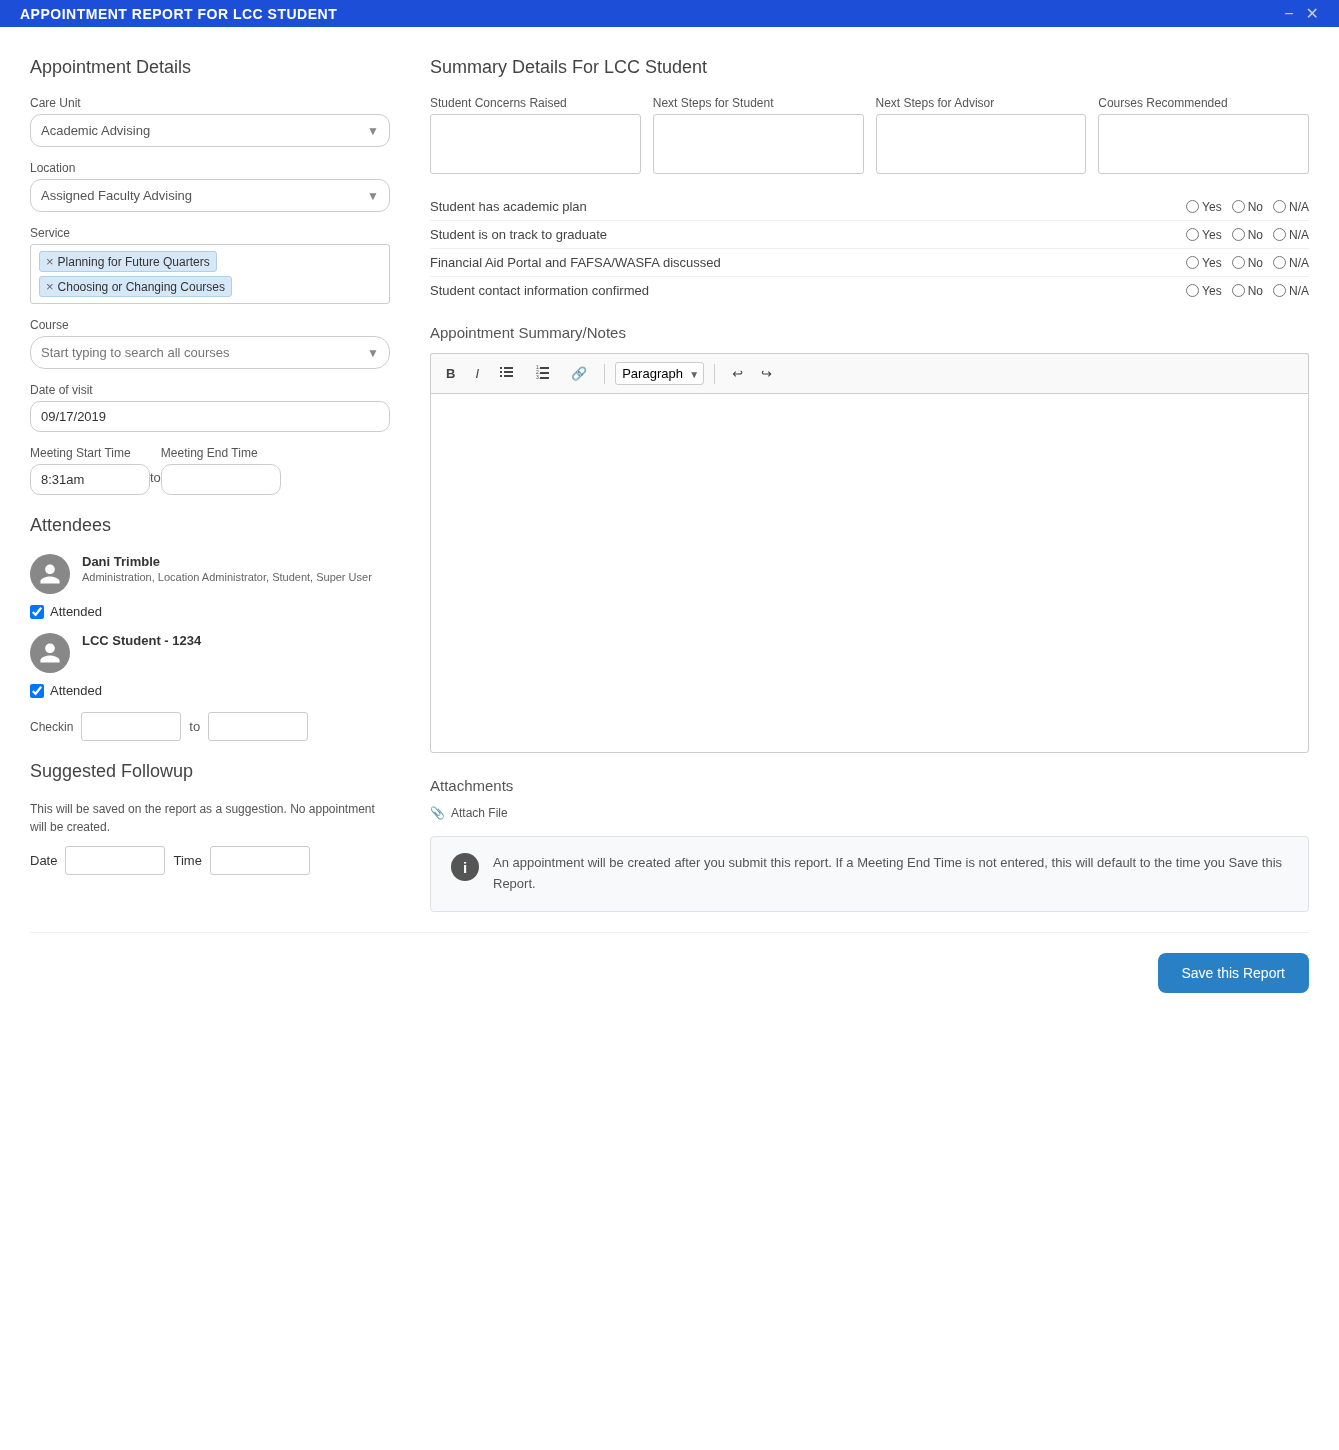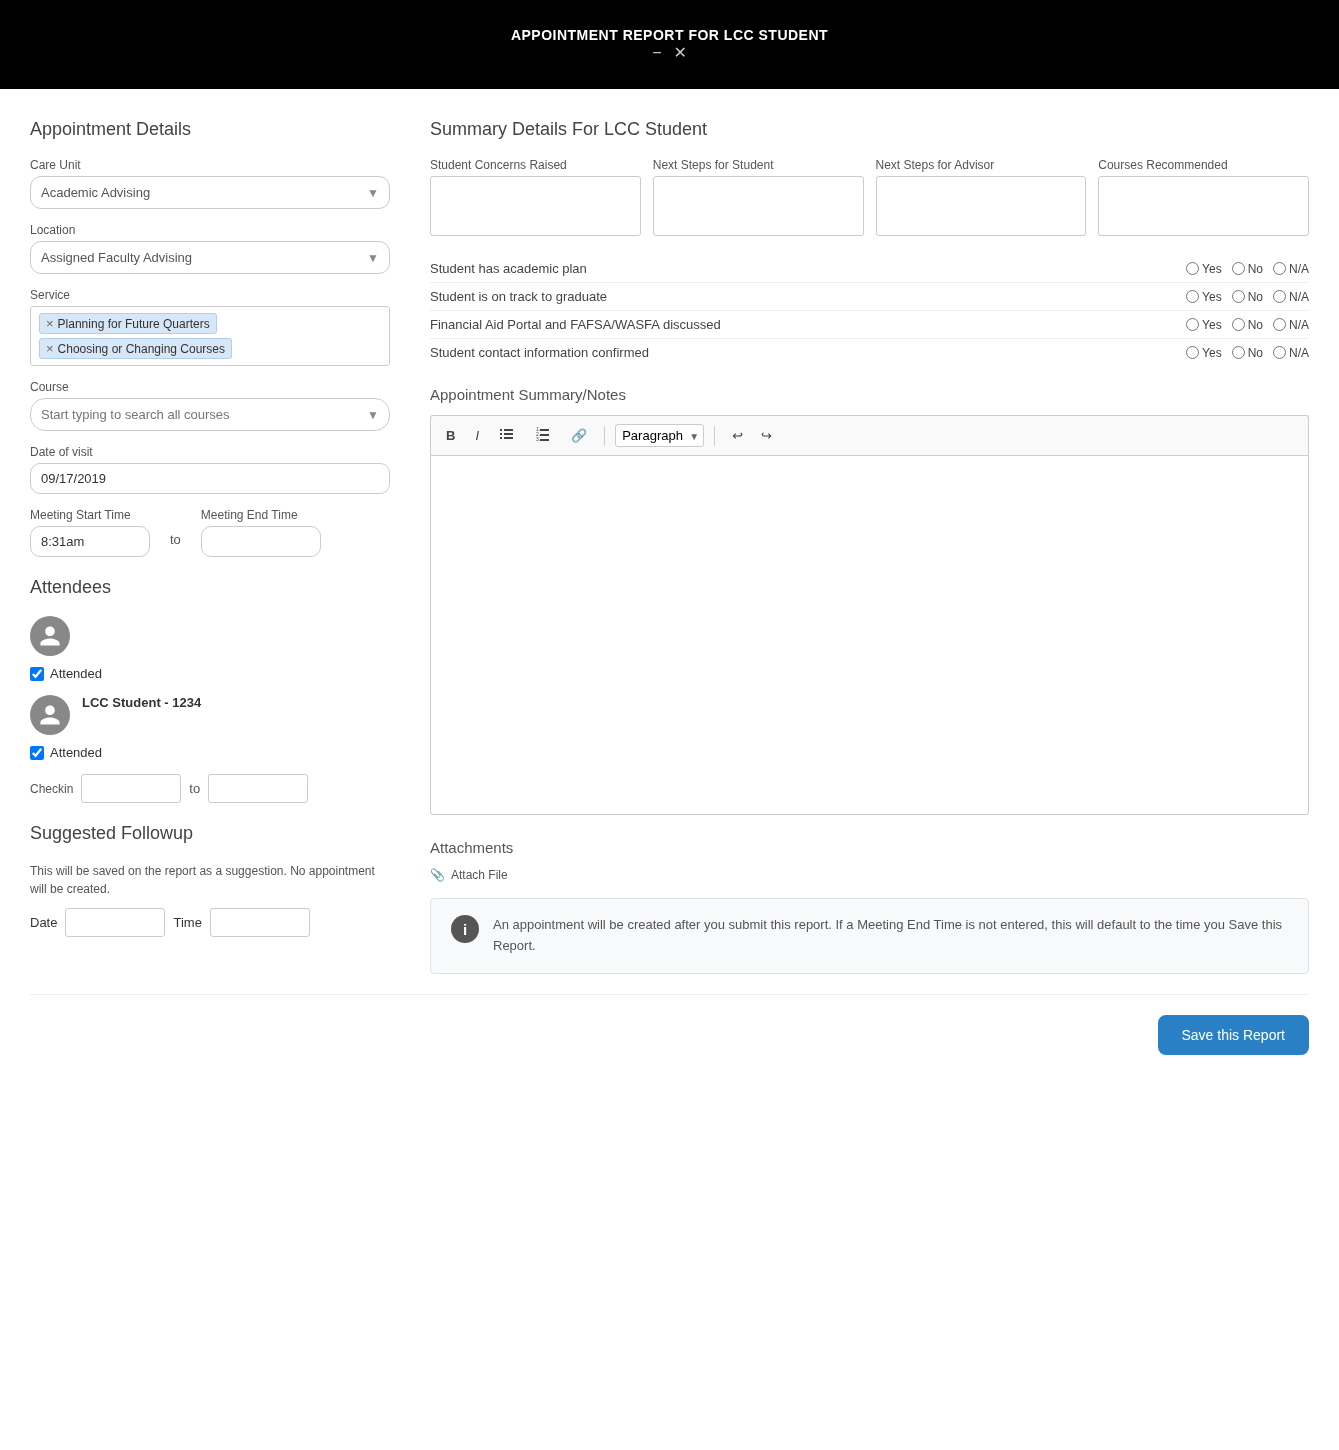--- a/index.html
+++ b/index.html
@@ -1,28 +1,27 @@
 <!DOCTYPE html>
 <html><head>
   <meta charset="utf-8">
   <style>
     * { box-sizing: border-box; margin: 0; padding: 0; }
     body { font-family: Arial, sans-serif; font-size: 13px; background: #fff; color: #333; width: 1339px; min-height: 1450px; }
 
     .title-bar {
-      background: #000000;
+      background: #1d4ed8;
       color: #fff;
-      padding: 27px 20px;
+      padding: 4px 20px;
       font-size: 14px;
       font-weight: bold;
       letter-spacing: 0.5px;
       display: flex;
       justify-content: space-between;
       align-items: center;
-      flex-direction: column;
     }
     .title-bar-controls { display: flex; gap: 12px; }
     .title-bar-btn { color: #ccc; cursor: pointer; font-size: 16px; background: none; border: none; }
 
     .main-content {
       display: flex;
       padding: 30px 30px 20px 30px;
       gap: 40px;
     }
 
@@ -276,21 +275,21 @@
         <span class="select-arrow">▼</span>
       </div>
     </div>
 
     <div class="form-group">
       <label class="form-label">Date of visit</label>
       <input class="date-input" type="text" value="09/17/2019" style="">
     </div>
 
     <div class="form-group">
-      <div style="display:flex; gap:20px; align-items:flex-start;">
+      <div style="display:flex; align-items:flex-start;">
         <div>
           <label class="form-label">Meeting Start Time</label>
           <input class="time-input" type="text" style="width: 120px;" value="8:31am">
         </div>
         <div style="margin-top:24px;">
           <span class="to-label">to</span>
         </div>
         <div>
           <label class="form-label">Meeting End Time</label>
           <input class="time-input" type="text" style="width: 120px;" value="">
@@ -299,20 +298,24 @@
     </div>
 
     <div class="attendees-section">
       <h2>Attendees</h2>
 
       <div class="attendee">
         <div class="avatar">
           <svg viewBox="0 0 24 24">
               <path d="M12 12c2.7 0 4.8-2.1 4.8-4.8S14.7 2.4 12 2.4 7.2 4.5 7.2 7.2 9.3 12 12 12zm0 2.4c-3.2 0-9.6 1.6-9.6 4.8v2.4h19.2v-2.4c0-3.2-6.4-4.8-9.6-4.8z"></path>
             </svg>
+        </div>
+        <div class="attendee-info">
+          <div class="attendee-name">Dani Trimble</div>
+          <div class="attendee-role">Administration, Location Administrator, Student, Super User</div>
         </div>
       </div>
       <div class="attended-row">
         <input type="checkbox" checked="" style="">
         <span class="attended-label">Attended</span>
       </div>
 
       <div class="attendee">
         <div class="avatar">
           <svg viewBox="0 0 24 24">

